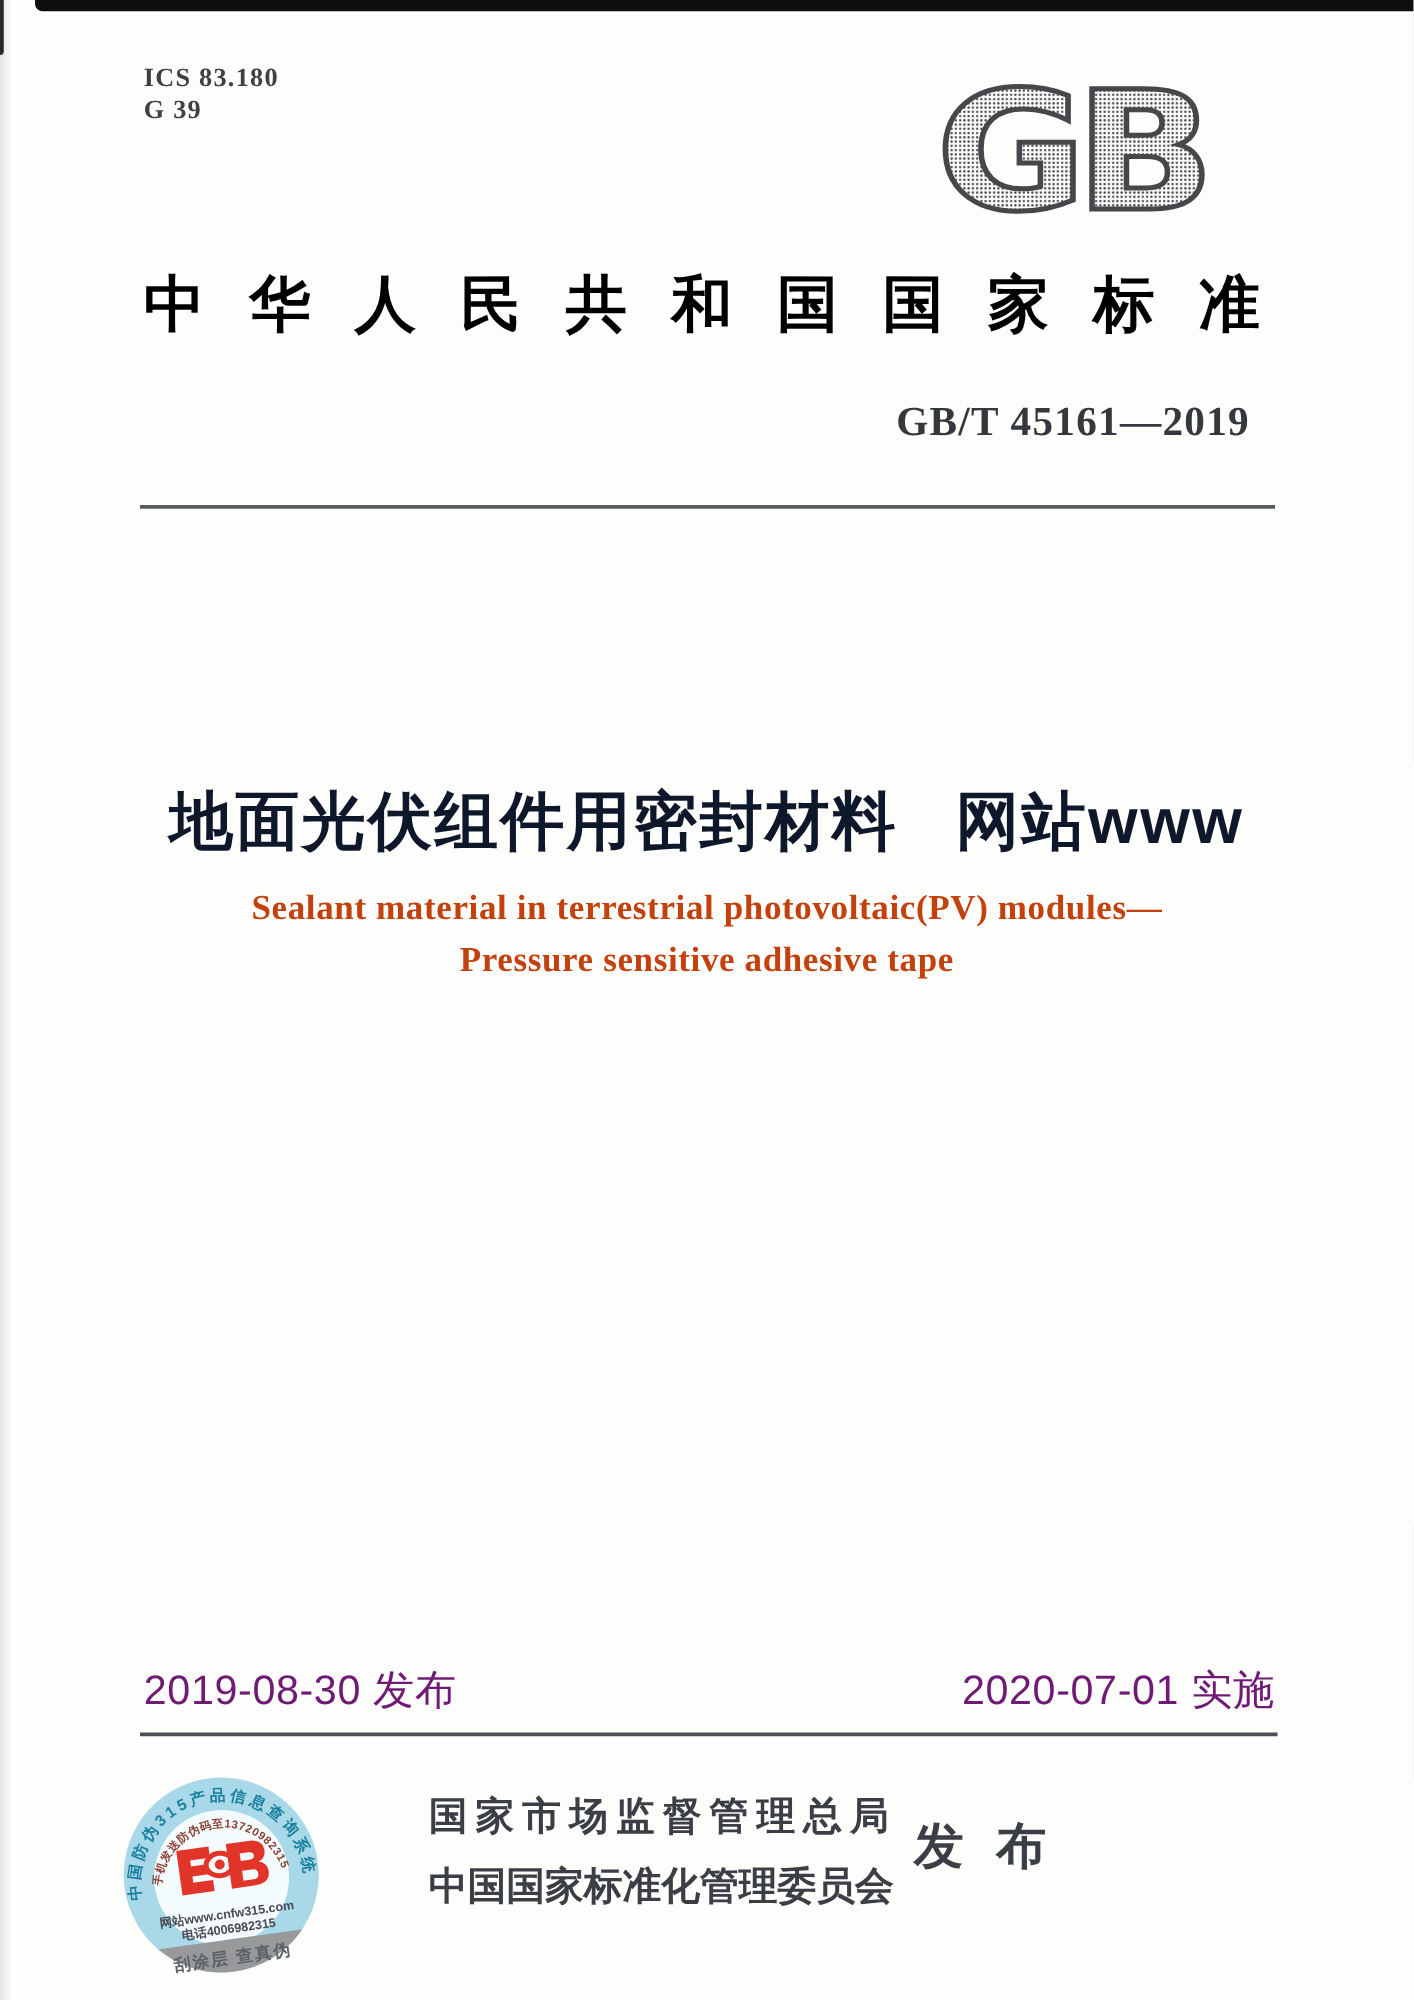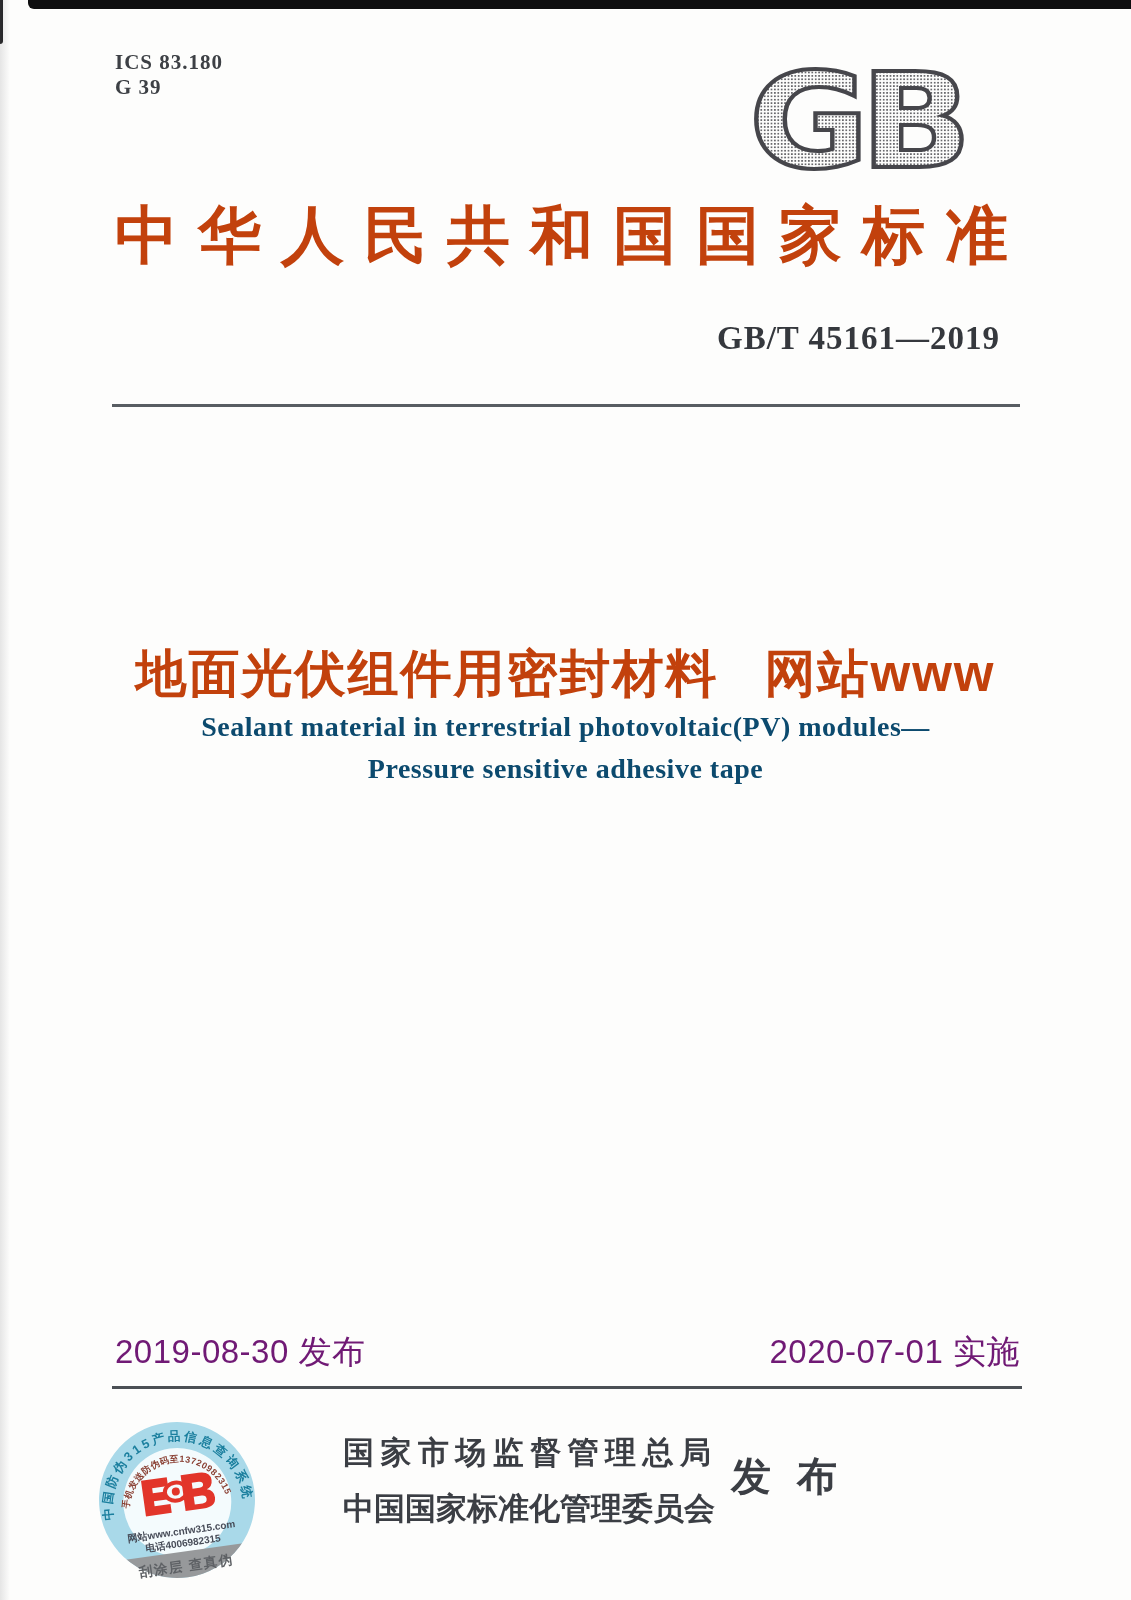--- a/index.html
+++ b/index.html
@@ -29,44 +29,44 @@
     background: linear-gradient(to right, rgba(120,120,125,0.18), rgba(120,120,125,0));
   }
   
   .ics-block {
     position: absolute; top: 50px; left: 115px;
     font-weight: bold; font-size: 21px; line-height: 25px;
     letter-spacing: 1px; color: #3d4045;
   }
   .gb-logo { position: absolute; top: 64px; left: 746px; width: 220px; height: 120px; }
   .national-title {
-    position: absolute; top: 200px; left: 115px; width: 893px;
-    font-size: 63px; font-weight: bold; color: #c2410c;
+    position: absolute; top: 216px; left: 115px; width: 893px;
+    font-size: 49px; font-weight: bold; color: #000000;
     text-align: justify; text-align-last: justify;
     white-space: nowrap; line-height: 1.15;
   }
   .std-number {
     position: absolute; top: 320px; right: 131px;
     font-size: 33px; font-weight: bold; letter-spacing: 1px; color: #35383d;
   }
   .rule { position: absolute; background: #585d62; }
   .rule-top { top: 404px; left: 112px; width: 908px; height: 3px; }
   .rule-bottom { top: 1386px; left: 112px; width: 910px; height: 3px; background: #4b5055; }
   
   .cn-title {
-    position: absolute; top: 640px; left: 0; width: 100%;
+    position: absolute; top: 623px; left: 0; width: 100%;
     display: flex; justify-content: center; gap: 46px;
     font-family: "Liberation Sans", sans-serif;
-    font-size: 51px; font-weight: 700; color: #c2410c;
+    font-size: 51px; font-weight: 700; color: #0f172a;
     letter-spacing: 2px; white-space: nowrap; align-items: flex-end;
   }
   .en-title {
     position: absolute; top: 706px; left: 0; width: 100%;
     text-align: center; font-weight: bold; font-size: 28px;
-    line-height: 42px; color: #0c4a6e; letter-spacing: 0.5px;
+    line-height: 42px; color: #c2410c; letter-spacing: 0.5px;
   }
   
   .date-row {
     position: absolute; top: 1330px; left: 115px; width: 905px;
     display: flex; justify-content: space-between;
     font-family: "Liberation Sans", sans-serif;
     font-size: 33px; font-weight: 500; color: #701a75; letter-spacing: 0.5px;
   }
   .publisher-block {
     position: absolute; top: 1419px; left: 343px; width: 368px;

